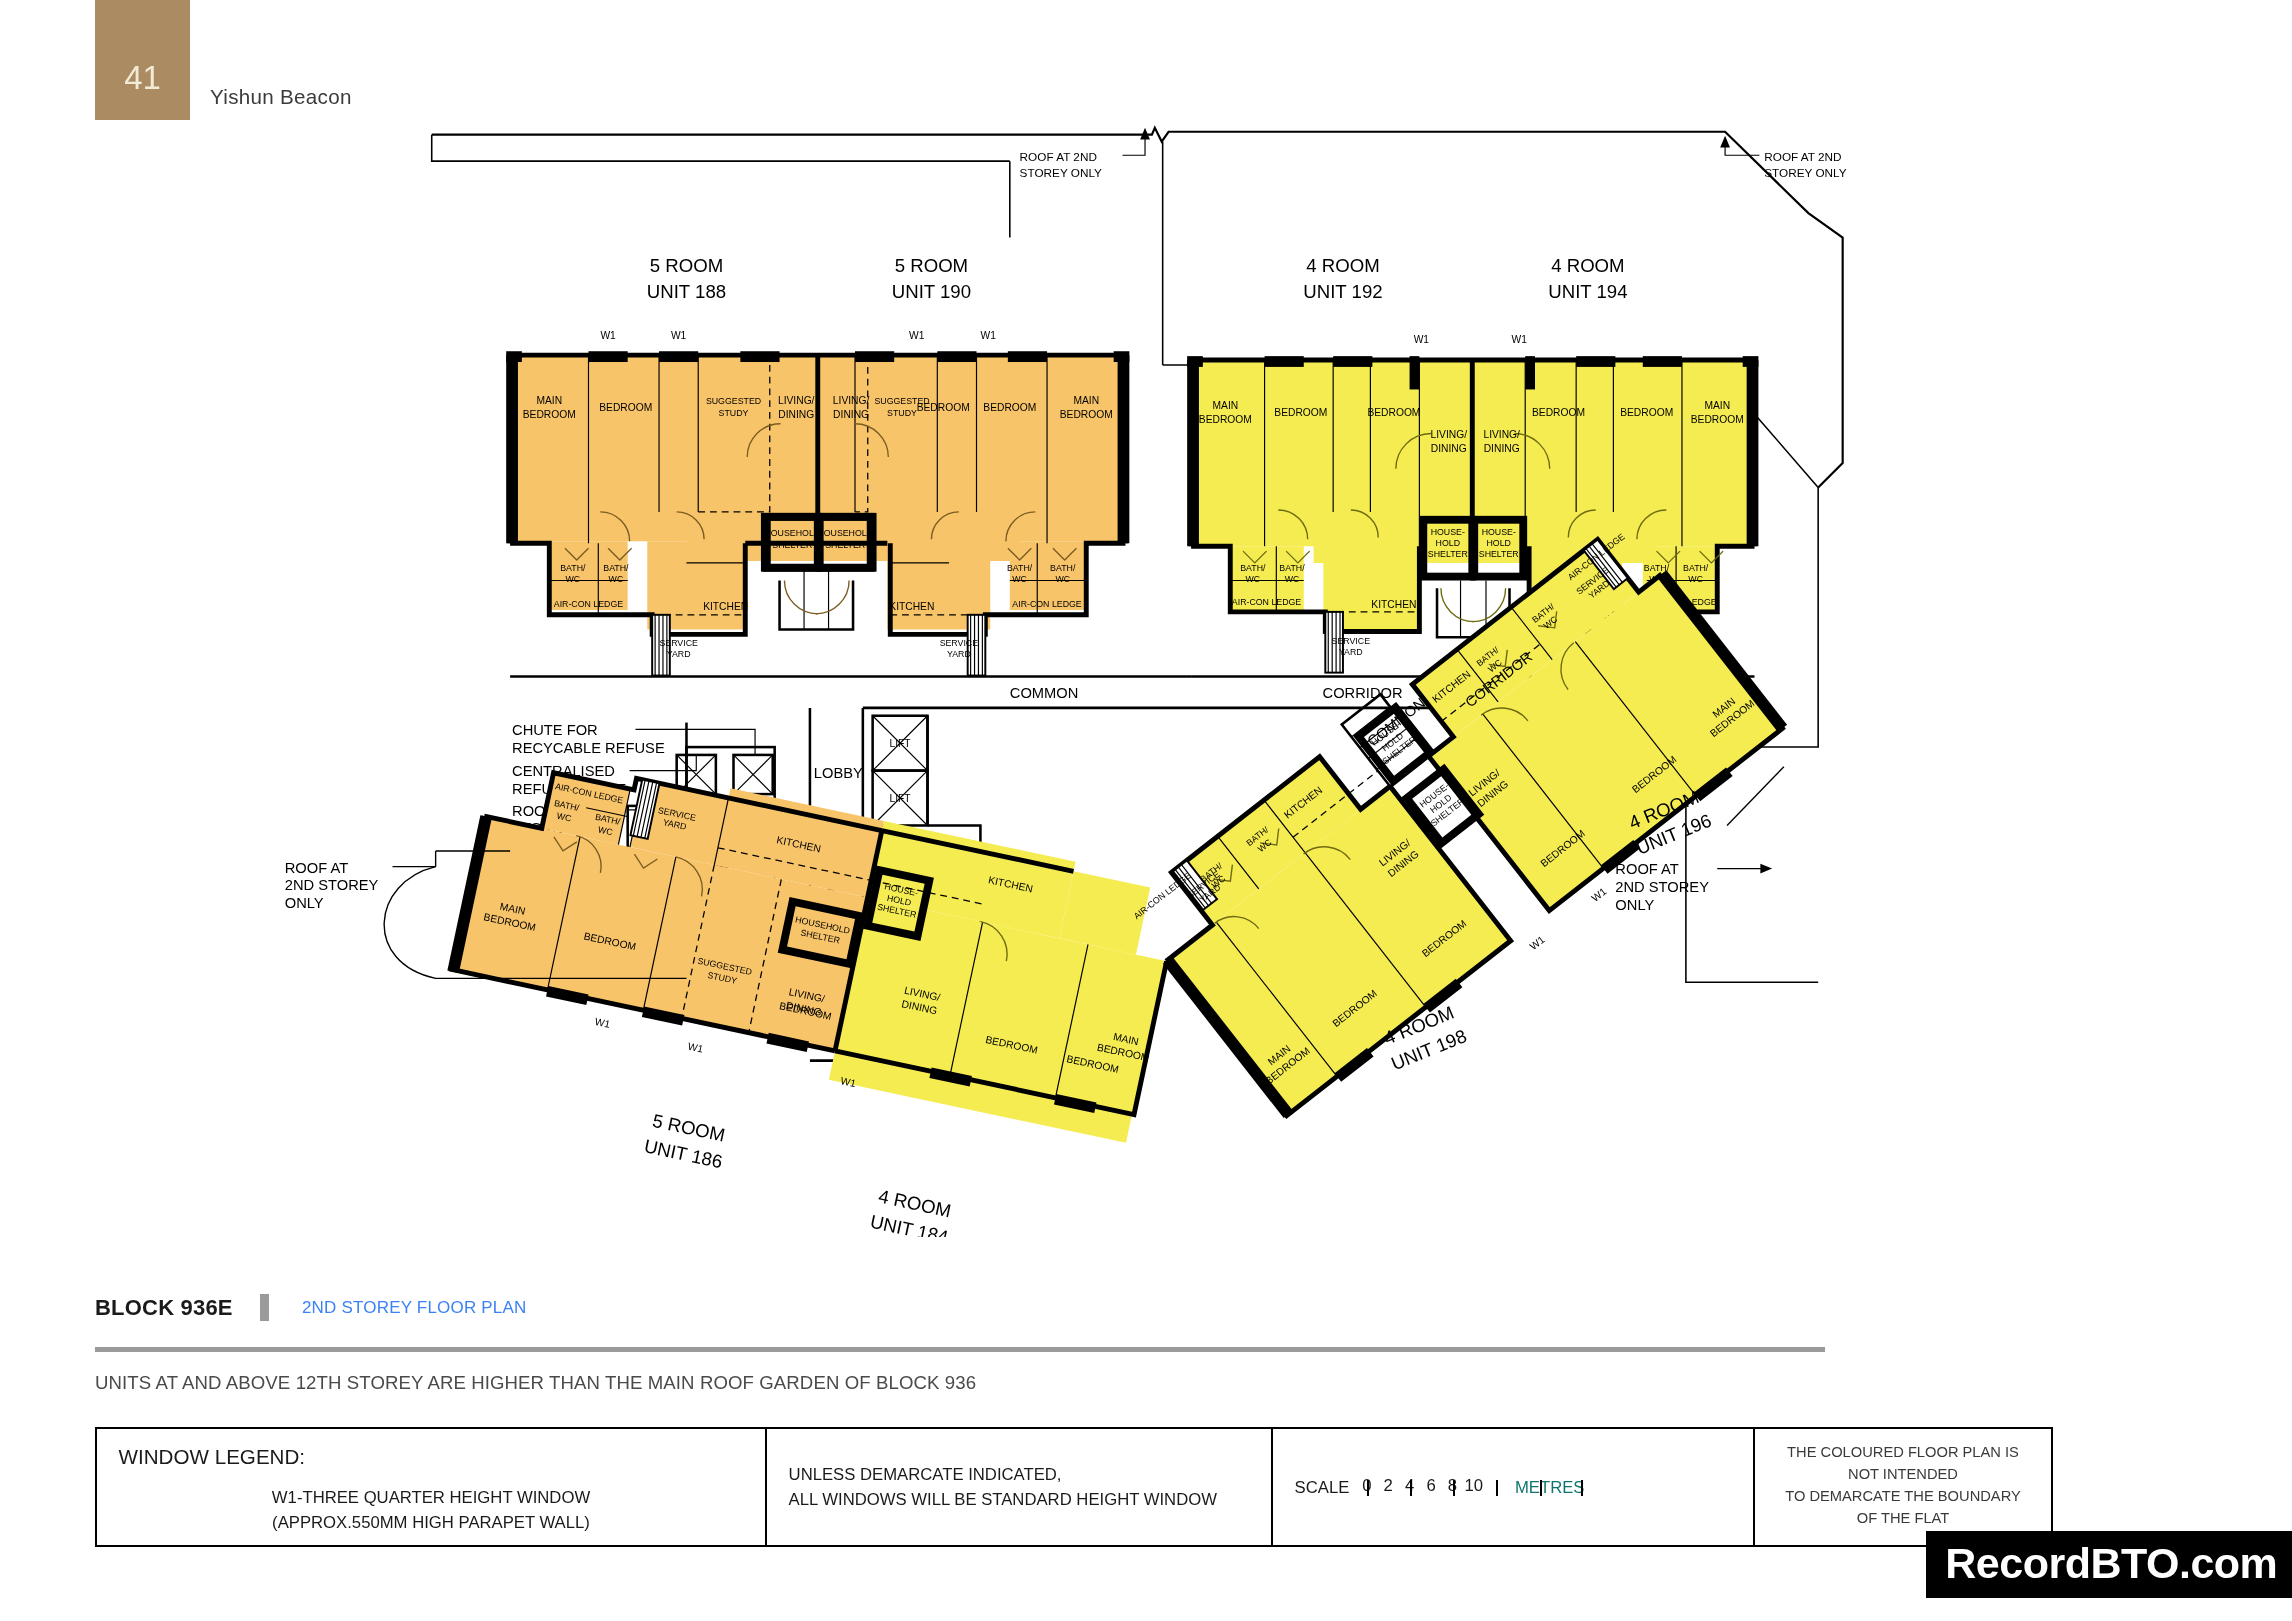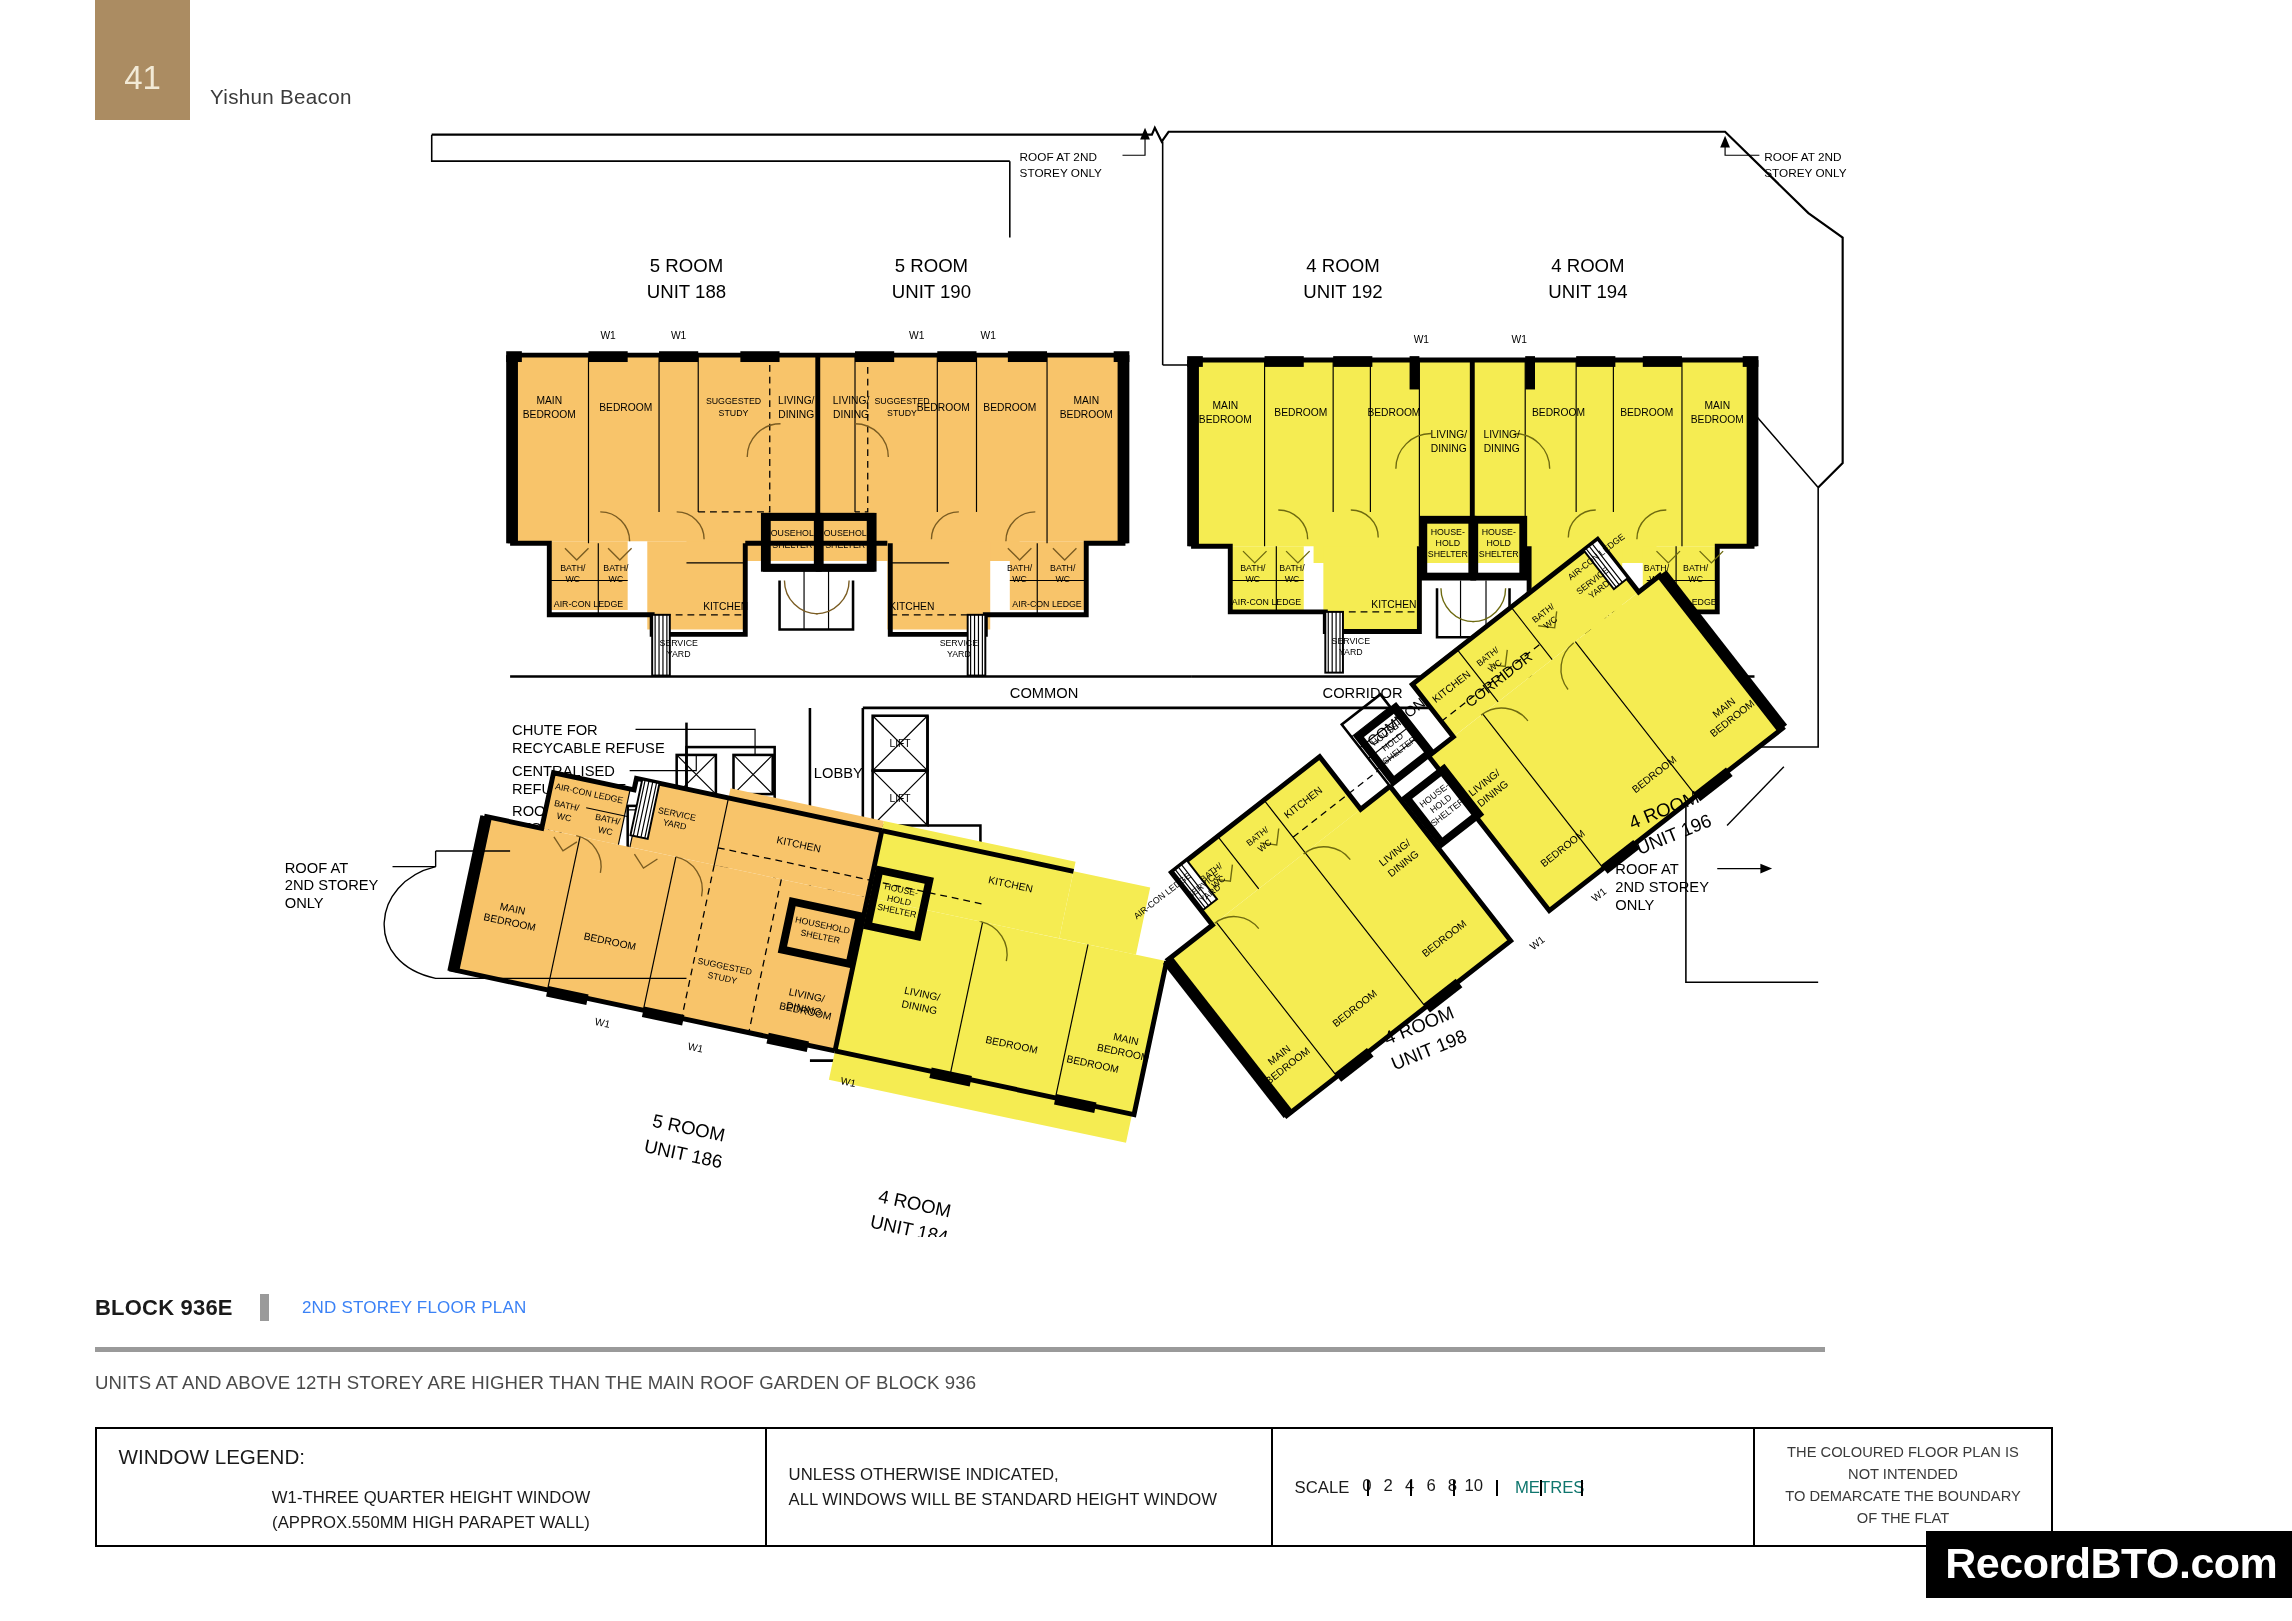--- a/index.html
+++ b/index.html
@@ -678,21 +678,21 @@
   <div id="legend-box">
 
     <div class="lg-cell lg-c1">
       <div class="lg-title">WINDOW LEGEND:</div>
       <div class="lg-line">W1-THREE QUARTER HEIGHT WINDOW</div>
       <div class="lg-line">(APPROX.550MM HIGH PARAPET WALL)</div>
     </div>
 
     <div class="lg-cell lg-c2">
       <div>
-        <div class="lg-para">UNLESS OTHERWISE INDICATED,</div>
+        <div class="lg-para">UNLESS DEMARCATE INDICATED,</div>
         <div class="lg-para">ALL WINDOWS WILL BE STANDARD HEIGHT WINDOW</div>
       </div>
     </div>
 
     <div class="lg-cell lg-c3">
       <div class="scalewrap">
         <span class="scale-word">SCALE</span>
         <span class="scale-gfx">
           <span class="scale-nums">
             <span>0</span>

